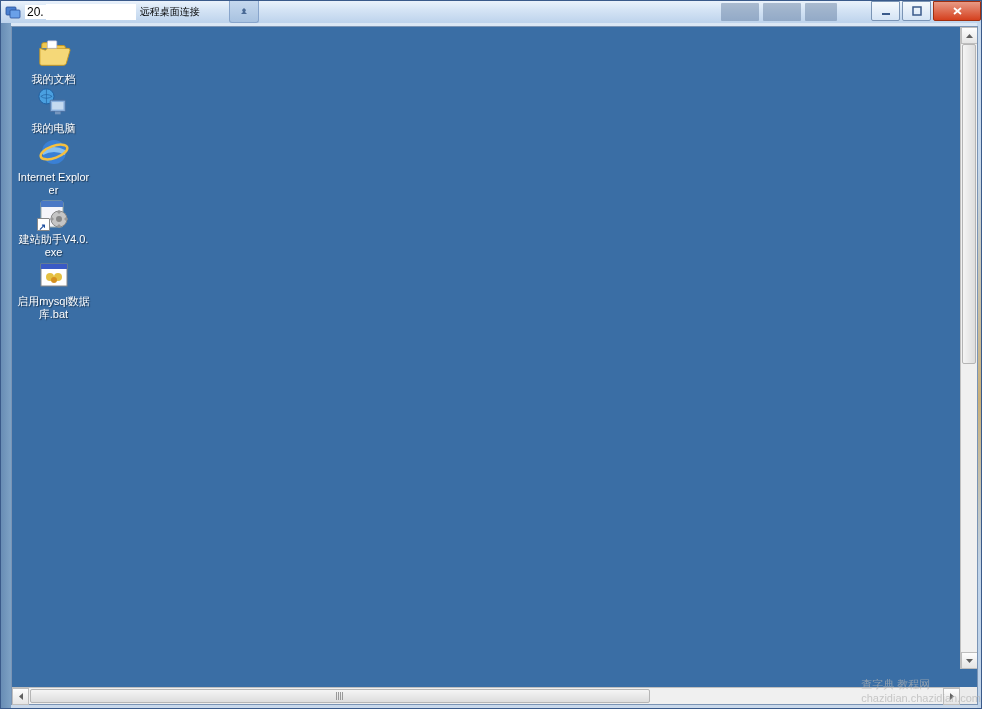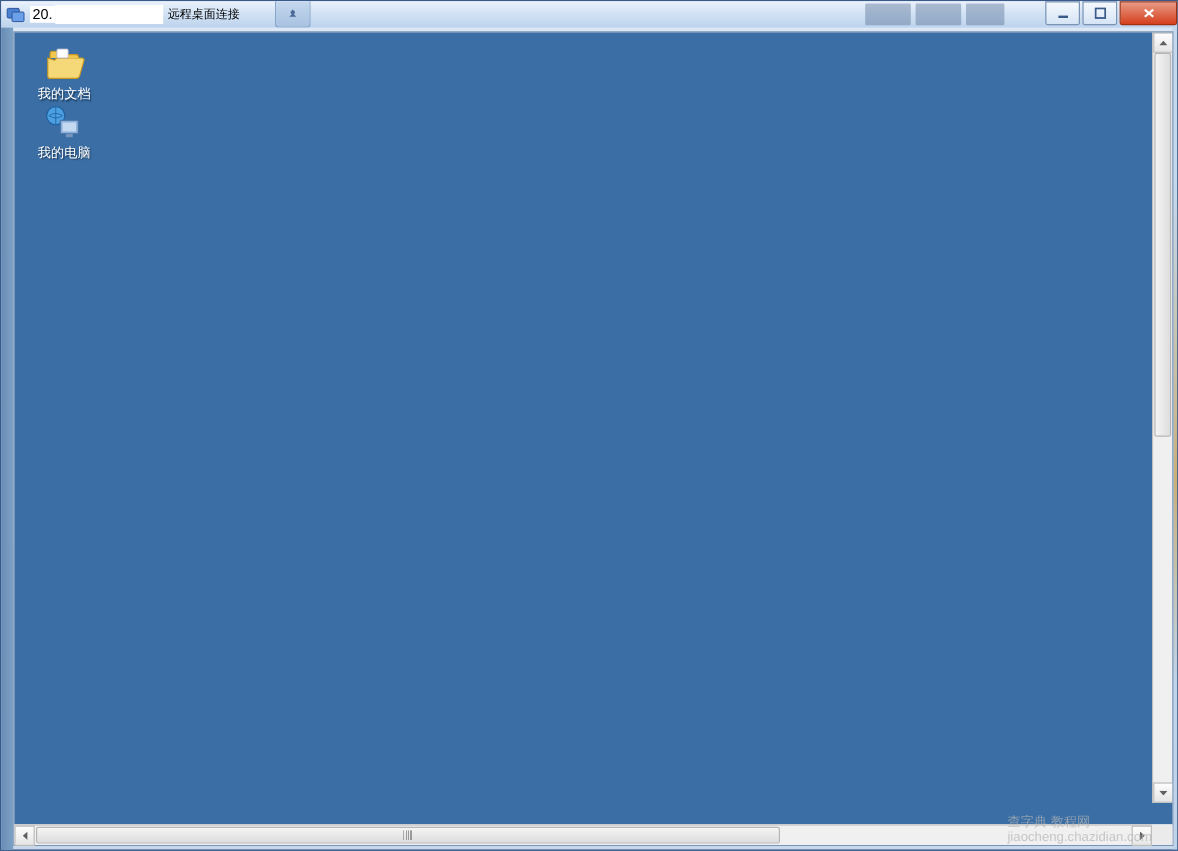--- a/index.html
+++ b/index.html
@@ -247,21 +247,21 @@
       position: absolute;
       right: 0;
       top: 22px;
       bottom: 0;
       width: 4px;
       background: linear-gradient(to bottom, #b8cfe8 20%, #c5902a 55%, #b8cfe8 80%);
       opacity: 0.6;
     }
     .watermark {
       position: absolute;
-      right: 21px;
+      right: 0;
       bottom: 4px;
       color: rgba(180,180,180,0.7);
       font-size: 11px;
       pointer-events: none;
     }
   </style>
 </head>
 <body>
 
 <div class="outer-window">
@@ -335,23 +335,57 @@
               <path d="M4 10 Q10 6 16 10 M4 10 Q10 14 16 10 M10 2 L10 18" stroke="#2060a0" stroke-width="0.7" fill="none"></path>
               <rect x="14" y="14" width="16" height="12" rx="1" fill="#8ab0dd" stroke="#4a70a0" stroke-width="1"></rect>
               <rect x="16" y="16" width="12" height="8" fill="#c5daf0"></rect>
               <rect x="19" y="26" width="6" height="3" fill="#7595bd"></rect>
             </svg>
           </div>
           <div class="icon-label">我的电脑</div>
         </div>
 
 
-
-
-
+        <div class="desktop-icon">
+          <div class="icon-img">
+            <svg width="34" height="34" viewBox="0 0 34 34">
+              <circle cx="17" cy="17" r="12" fill="#3a80d5"></circle>
+              <path d="M6 20 Q17 14 28 20 L28 15 Q17 9 6 15 Z" fill="#88c0f0"></path>
+              <ellipse cx="17" cy="17" rx="14" ry="6" fill="none" stroke="#f5c040" stroke-width="2.5" transform="rotate(-20 17 17)"></ellipse>
+            </svg>
+          </div>
+          <div class="icon-label">Internet Explorer</div>
+        </div>
+
+
+        <div class="desktop-icon">
+          <div class="icon-img shortcut-arrow">
+            <svg width="34" height="34" viewBox="0 0 34 34">
+              <rect x="4" y="4" width="22" height="26" rx="2" fill="#f5f5fa" stroke="#9aa" stroke-width="1"></rect>
+              <rect x="4" y="4" width="22" height="6" fill="#4a78c5"></rect>
+              <circle cx="22" cy="22" r="8" fill="#c5c5c5" stroke="#888" stroke-width="1"></circle>
+              <circle cx="22" cy="22" r="3" fill="#888"></circle>
+              <path d="M22 13 L24 15 L22 17 L20 15 Z M31 22 L29 24 L27 22 L29 20 Z M22 31 L20 29 L22 27 L24 29 Z M13 22 L15 20 L17 22 L15 24 Z" fill="#999"></path>
+            </svg>
+          </div>
+          <div class="icon-label">建站助手V4.0.exe</div>
+        </div>
+
+        <div class="desktop-icon">
+          <div class="icon-img">
+            <svg width="34" height="30" viewBox="0 0 34 30">
+              <rect x="4" y="3" width="26" height="22" fill="#fff" stroke="#888" stroke-width="1"></rect>
+              <rect x="4" y="3" width="26" height="5" fill="#3a5ac5"></rect>
+              <circle cx="13" cy="16" r="4" fill="#e5c040"></circle>
+              <circle cx="21" cy="16" r="4" fill="#e5c040"></circle>
+              <circle cx="17" cy="19" r="3" fill="#d59020"></circle>
+            </svg>
+          </div>
+          <div class="icon-label">启用mysql数据库.bat</div>
+        </div>
 
       </div>
 
       <div class="vscroll">
         <div class="vscroll-btn">
           <svg width="7" height="4">
               <path d="M0 4 L3.5 0 L7 4 Z" fill="#606060"></path>
             </svg>
         </div>
         <div class="vscroll-thumb"></div>
@@ -376,16 +410,16 @@
         <svg width="4" height="7">
             <path d="M0 0 L4 3.5 L0 7 Z" fill="#606060"></path>
           </svg>
       </div>
     </div>
     <div class="corner"></div>
   </div>
 
   <div class="watermark">
     <span>查字典 教程网</span><br>
-    <span>jiaocheng.chazidian.com</span>
+    <span>chazidian.chazidian.com</span>
   </div>
 
 </div>
 
 </body></html>

